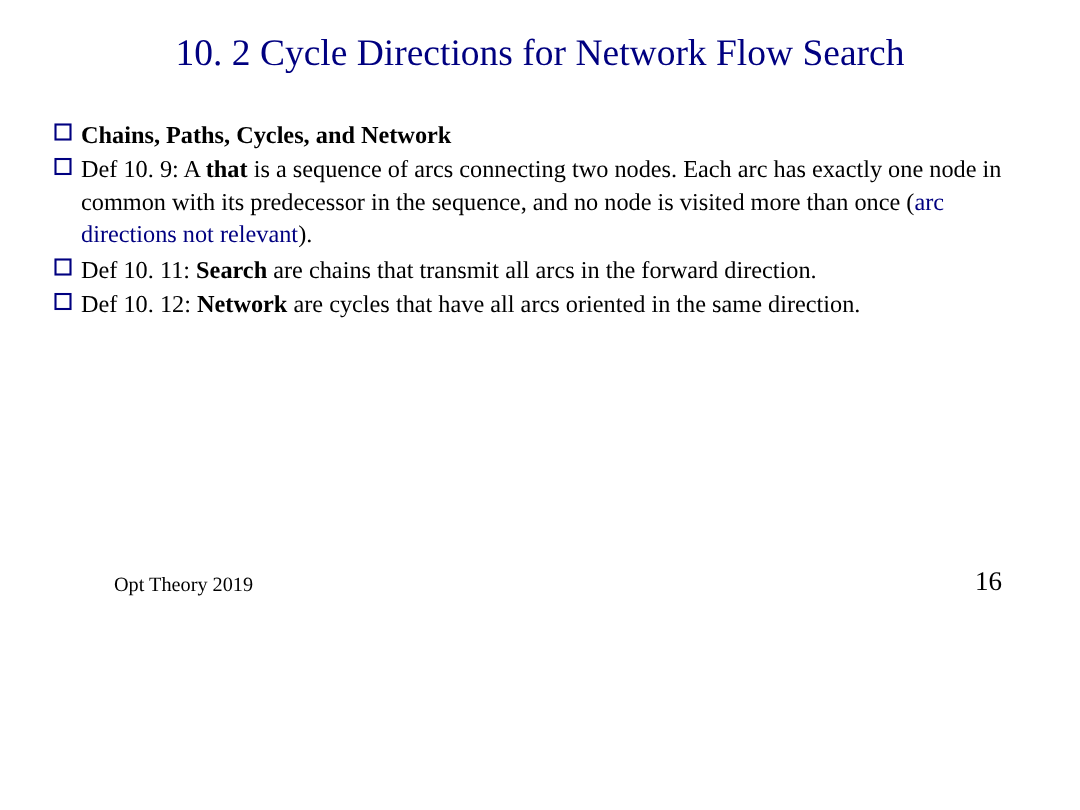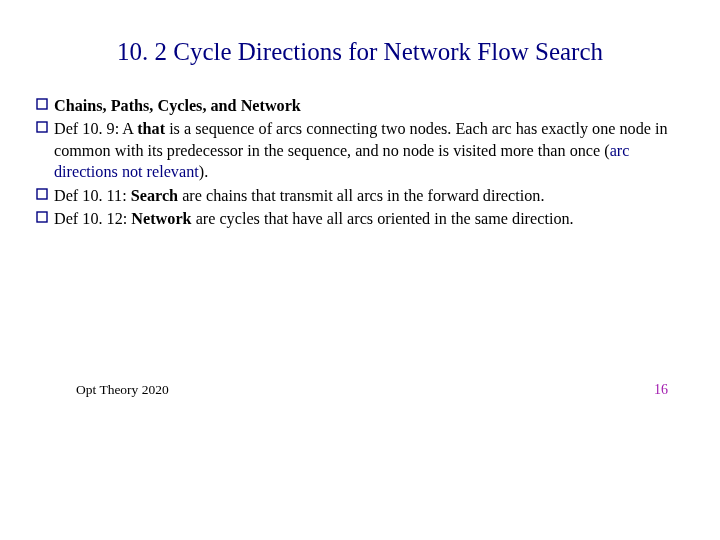--- a/index.html
+++ b/index.html
@@ -1,27 +1,27 @@
 <!DOCTYPE html>
 <html><head>
 <meta charset="utf-8">
 <style>
   * { margin: 0; padding: 0; box-sizing: border-box; }
   html, body { width: 720px; height: 540px; background: #fff; font-family: "Times New Roman", Times, serif; }
-  .slide { width: 720px; height: 424px; position: relative; padding: 36px 36px 0 36px; }
+  .slide { width: 720px; height: 424px; position: relative; padding: 20px 36px 0 36px; }
   .title { color: #000080; font-size: 25px; text-align: center; margin-top: 2px; margin-bottom: 18px; }
   .bullets { color: #000; font-size: 16.2px; line-height: 1.32; }
   .bullet { display: flex; margin-bottom: 2px; }
   .marker { flex: 0 0 auto; margin-right: 6px; color: #000080; font-family: Arial, sans-serif; font-size: 15px; line-height: 1.4; }
   .marker svg { vertical-align: top; margin-top: 2px; }
   .btxt { flex: 1 1 auto; }
   .spacer { height: 12px; }
   .highlight { color: #000080; }
   .footer-left { position: absolute; left: 76px; bottom: 26px; font-size: 13.5px; color: #000; }
-  .footer-right { position: absolute; right: 52px; bottom: 26px; font-size: 14px; color: #a21caf; }
+  .footer-right { position: absolute; right: 52px; bottom: 26px; font-size: 18px; color: #000000; }
 </style>
 </head>
 <body>
 
 <div class="slide">
   <div class="title">10. 2 Cycle Directions for Network Flow Search</div>
 
   <div class="bullets">
 
 
@@ -51,15 +51,15 @@
 
     <div class="bullet">
       <span class="marker"><svg width="12" height="12">
             <rect x="1" y="1" width="10" height="10" fill="none" stroke="#000080" stroke-width="1.4"></rect>
           </svg></span>
       <span class="btxt">Def 10. 12: <b>Network</b> are cycles that have all arcs oriented in the same direction.</span>
     </div>
 
   </div>
 
-  <div class="footer-left">Opt Theory 2020</div>
+  <div class="footer-left">Opt Theory 2019</div>
   <div class="footer-right">16</div>
 </div>
 
 </body></html>

